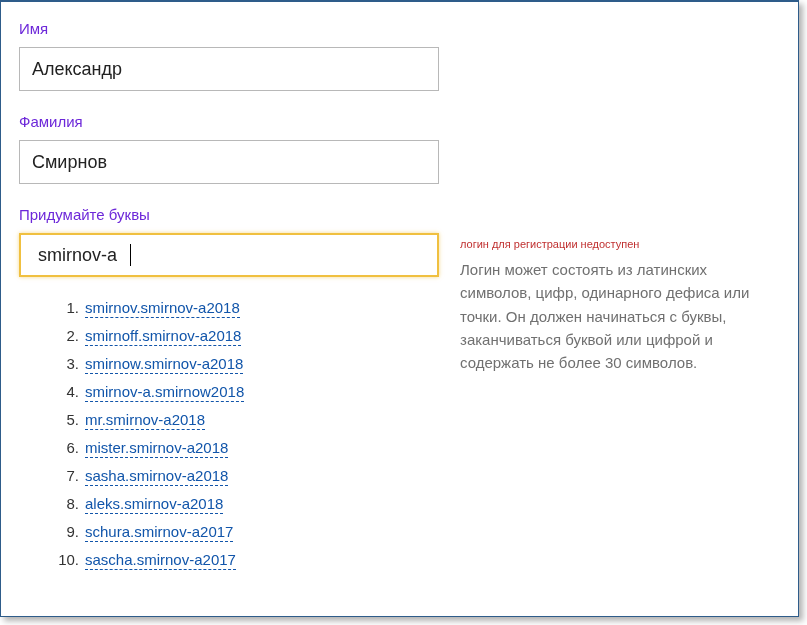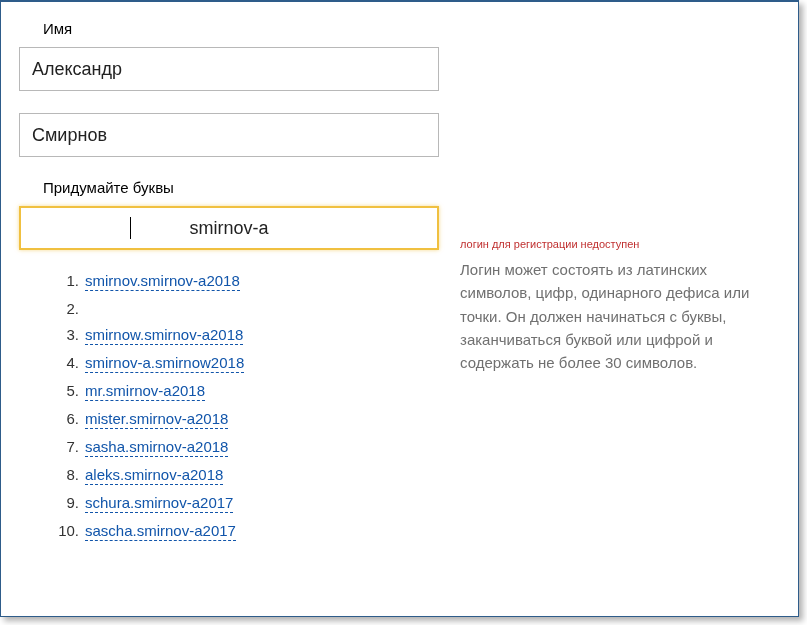--- a/index.html
+++ b/index.html
@@ -32,40 +32,38 @@
       width: 320px;
       float: right;
       padding-top: 218px;
       padding-right: 4px;
     }
     .field-group {
       margin-bottom: 22px;
     }
     .field-label {
       font-size: 15px;
-      color: #000000;
+      color: #6d28d9;
       margin-bottom: 10px;
       display: block;
-      margin-left: 24px;
     }
     .field-input {
       width: 420px;
       height: 44px;
       border: 1px solid #b8b8b8;
       font-size: 18px;
       color: #222;
       padding: 0 12px;
       outline: none;
       font-family: Arial, Helvetica, sans-serif;
     }
     .field-input.focused {
       border: 2px solid #f0c040;
       box-shadow: 0 0 4px rgba(240,192,64,0.6);
-      padding: 0 8px;
-      text-align: center;
+      padding: 0 17px;
     }
     .input-with-cursor {
       position: relative;
       width: 420px;
     }
     .cursor-line {
       position: absolute;
       left: 111px;
       top: 11px;
       width: 1px;
@@ -112,38 +110,40 @@
 
 <div class="container">
   <div class="form-col">
 
     <div class="field-group">
       <label class="field-label">Имя</label>
       <input type="text" class="field-input" value="Александр" style="">
     </div>
 
     <div class="field-group">
+      <label class="field-label">Фамилия</label>
       <input type="text" class="field-input" value="Смирнов" style="">
     </div>
 
     <div class="field-group">
       <label class="field-label">Придумайте буквы</label>
       <div class="input-with-cursor">
         <input type="text" class="field-input focused" value="smirnov-a" style="">
         <div class="cursor-line"></div>
       </div>
     </div>
 
     <div class="suggestions">
         <div class="suggestion-item">
           <span class="suggestion-num">1.</span>
           <a class="suggestion-link">smirnov.smirnov-a2018</a>
         </div>
         <div class="suggestion-item">
           <span class="suggestion-num">2.</span>
+          <a class="suggestion-link">smirnoff.smirnov-a2018</a>
         </div>
         <div class="suggestion-item">
           <span class="suggestion-num">3.</span>
           <a class="suggestion-link">smirnow.smirnov-a2018</a>
         </div>
         <div class="suggestion-item">
           <span class="suggestion-num">4.</span>
           <a class="suggestion-link">smirnov-a.smirnow2018</a>
         </div>
         <div class="suggestion-item">

